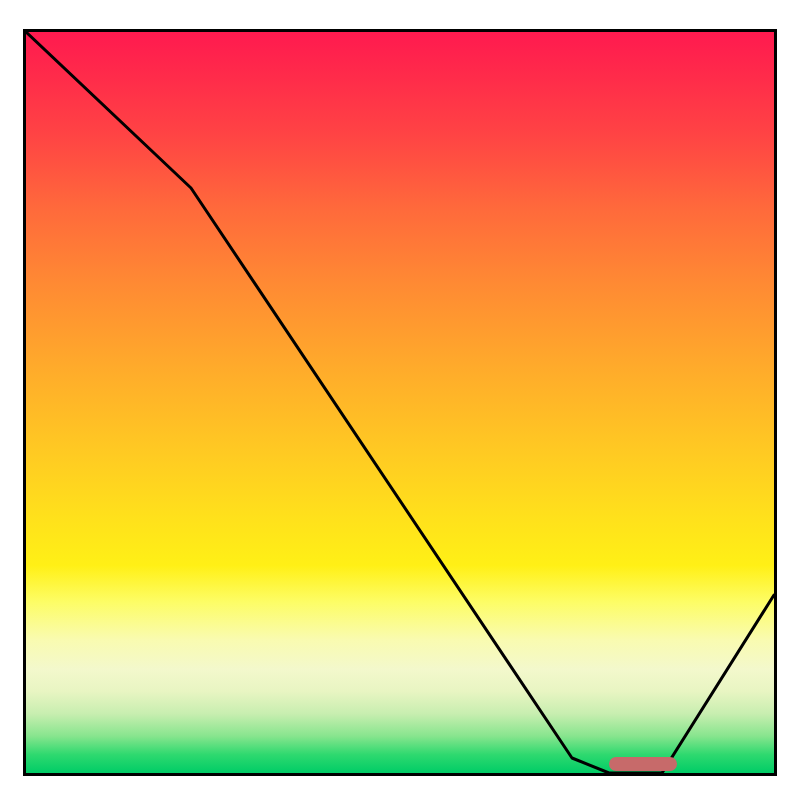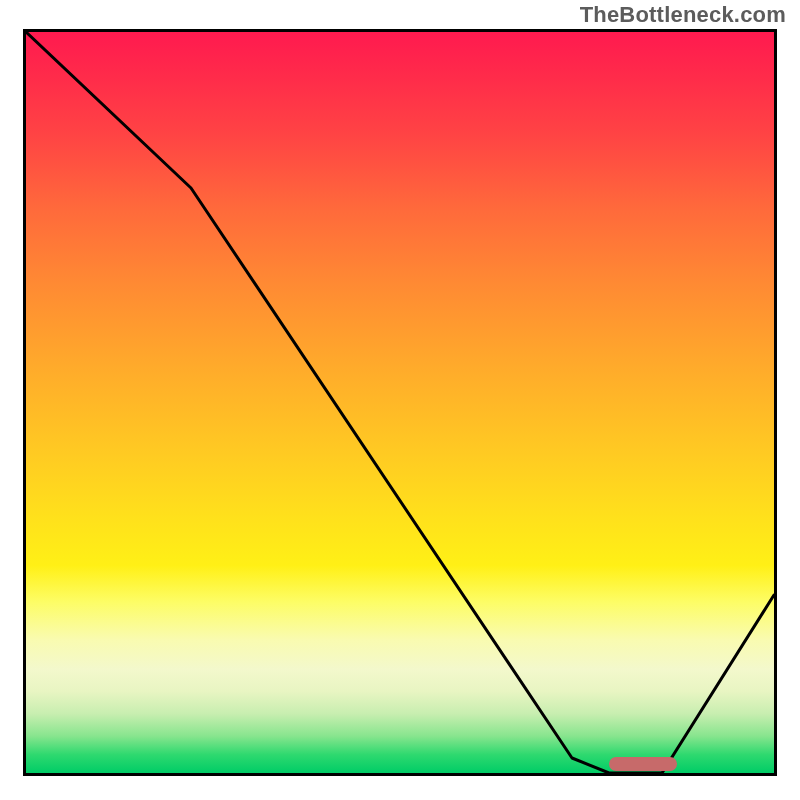--- a/index.html
+++ b/index.html
@@ -68,21 +68,20 @@
     position: absolute;
     height: 14px;
     border-radius: 7px;
     background: #c76a6a;
   }
 </style>
 </head>
 <body>
 
 <div class="wrap">
-  <div class="attribution">TheBottleneck.com</div>
 
   <div class="chart-box">
 
     <div class="gradient"></div>
 
     <svg class="curve" viewBox="0 0 748 741" preserveAspectRatio="none">
       <path d="M 0 0
                L 165 156
                L 546 726
                L 583 741

